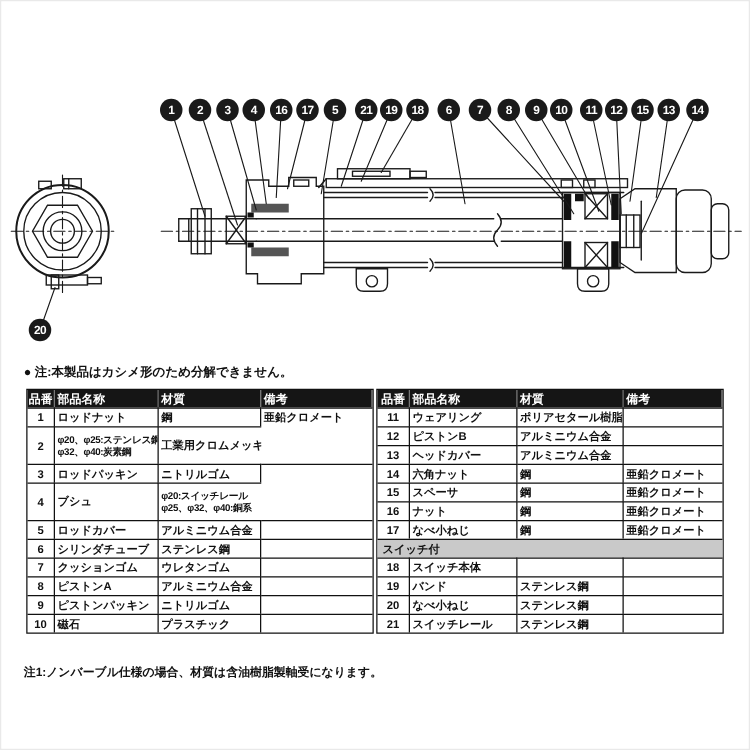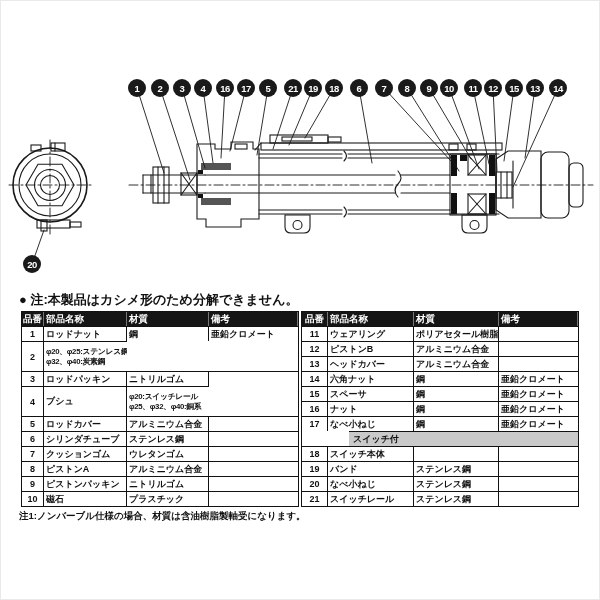--- a/index.html
+++ b/index.html
@@ -1,37 +1,37 @@
 <!DOCTYPE html>
 <html><head>
 <meta charset="utf-8">
 <style>
   html,body{margin:0;padding:0;background:#fff;}
   .page{position:relative;width:600px;height:600px;background:#fff;overflow:hidden;
         font-family:"Liberation Sans","DejaVu Sans",sans-serif;box-sizing:border-box;
         border:1px solid #e9e9e9;}
   #diagram-svg{position:absolute;left:0;top:0;width:600px;height:305px;}
   .note{position:absolute;font-weight:bold;color:#111;white-space:nowrap;}
-  .note-top{left:18px;top:290px;font-size:13px;}
-  .note-bottom{left:18px;top:509px;font-size:9.5px;}
+  .note-top{left:18px;top:290px;font-size:10px;}
+  .note-bottom{left:18px;top:531px;font-size:9.5px;}
   .ptable{position:absolute;top:310px;width:276px;border:1.2px solid #111;background:#fff;}
   .row{display:grid;grid-template-columns:var(--cols);}
   .cell{box-sizing:border-box;display:flex;align-items:center;min-height:15px;
         padding:0 2px;font-size:9px;font-weight:bold;color:#111;
         border-right:1px solid #111;overflow:hidden;white-space:nowrap;}
   .cell:last-child{border-right:none;text-align:center;}
   .row:not(.head) .cell{border-top:1px solid #111;}
   .head .cell{background:#151515;color:#fff;border-right:1px solid #777;min-height:14px;
         font-size:9.5px;border-top:none;}
   .c0{justify-content:center;padding:0;}
   .tall .cell{min-height:30px;}
   .matcell{flex-direction:column;align-items:flex-start;justify-content:center;}
   .matline{font-size:9px;line-height:11px;}
   .tall .matline{font-size:7.8px;line-height:10px;letter-spacing:-0.3px;}
-  .bandrow{grid-template-columns:1fr !important;margin-left:47px;}
+  .bandrow{grid-template-columns:1fr !important;}
   .bandcell{background:#c9c9c9;justify-content:flex-start;padding-left:4px;}
 </style>
 </head>
 <body>
 
 <div class="page">
 
   <svg id="diagram-svg" viewBox="0 0 600 305">
     <g fill="none" stroke="#1a1a1a" stroke-width="1.1" stroke-linecap="round">
 
@@ -231,20 +231,21 @@
           <div class="matline">鋼</div>
         </div>
         <div class="cell c3">亜鉛クロメート</div>
       </div>
       <div class="row tall">
         <div class="cell c0">2</div>
         <div class="cell c2 matcell">
           <div class="matline">φ20、φ25:ステンレス鋼</div>
           <div class="matline">φ32、φ40:炭素鋼</div>
         </div>
+        <div class="cell c3">工業用クロムメッキ</div>
       </div>
       <div class="row">
         <div class="cell c0">3</div>
         <div class="cell c1">ロッドパッキン</div>
         <div class="cell c2 matcell">
           <div class="matline">ニトリルゴム</div>
         </div>
         <div class="cell c3"></div>
       </div>
       <div class="row tall">

